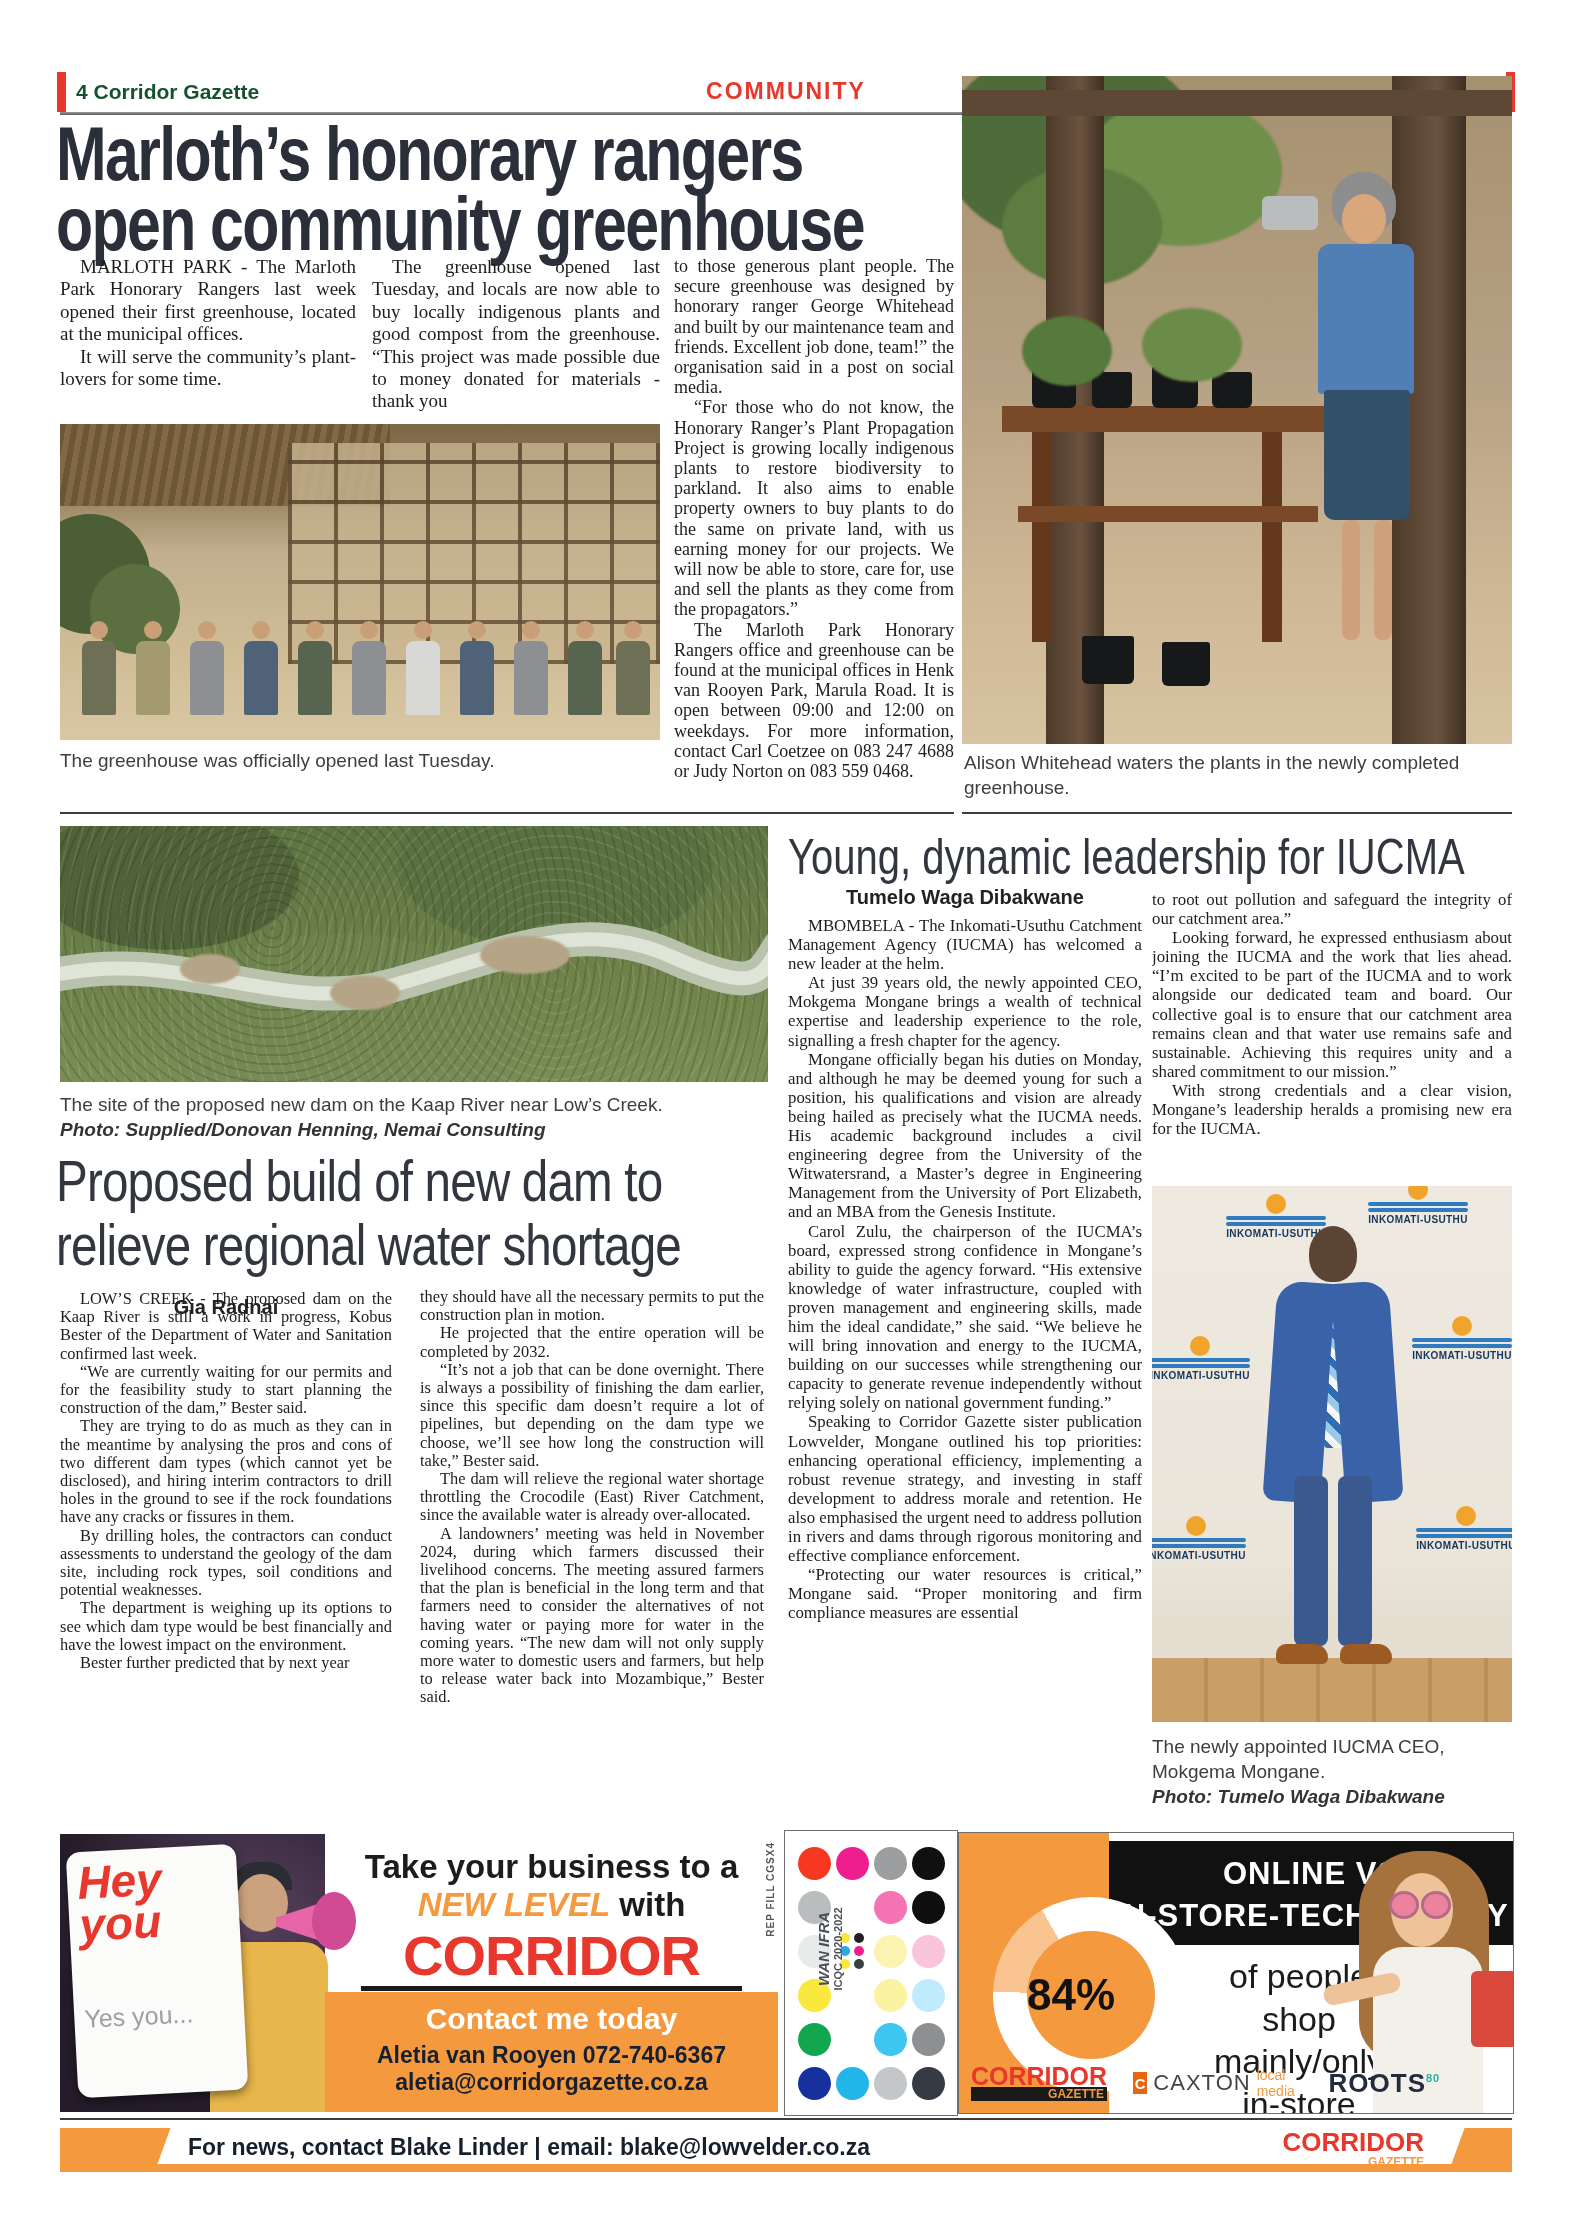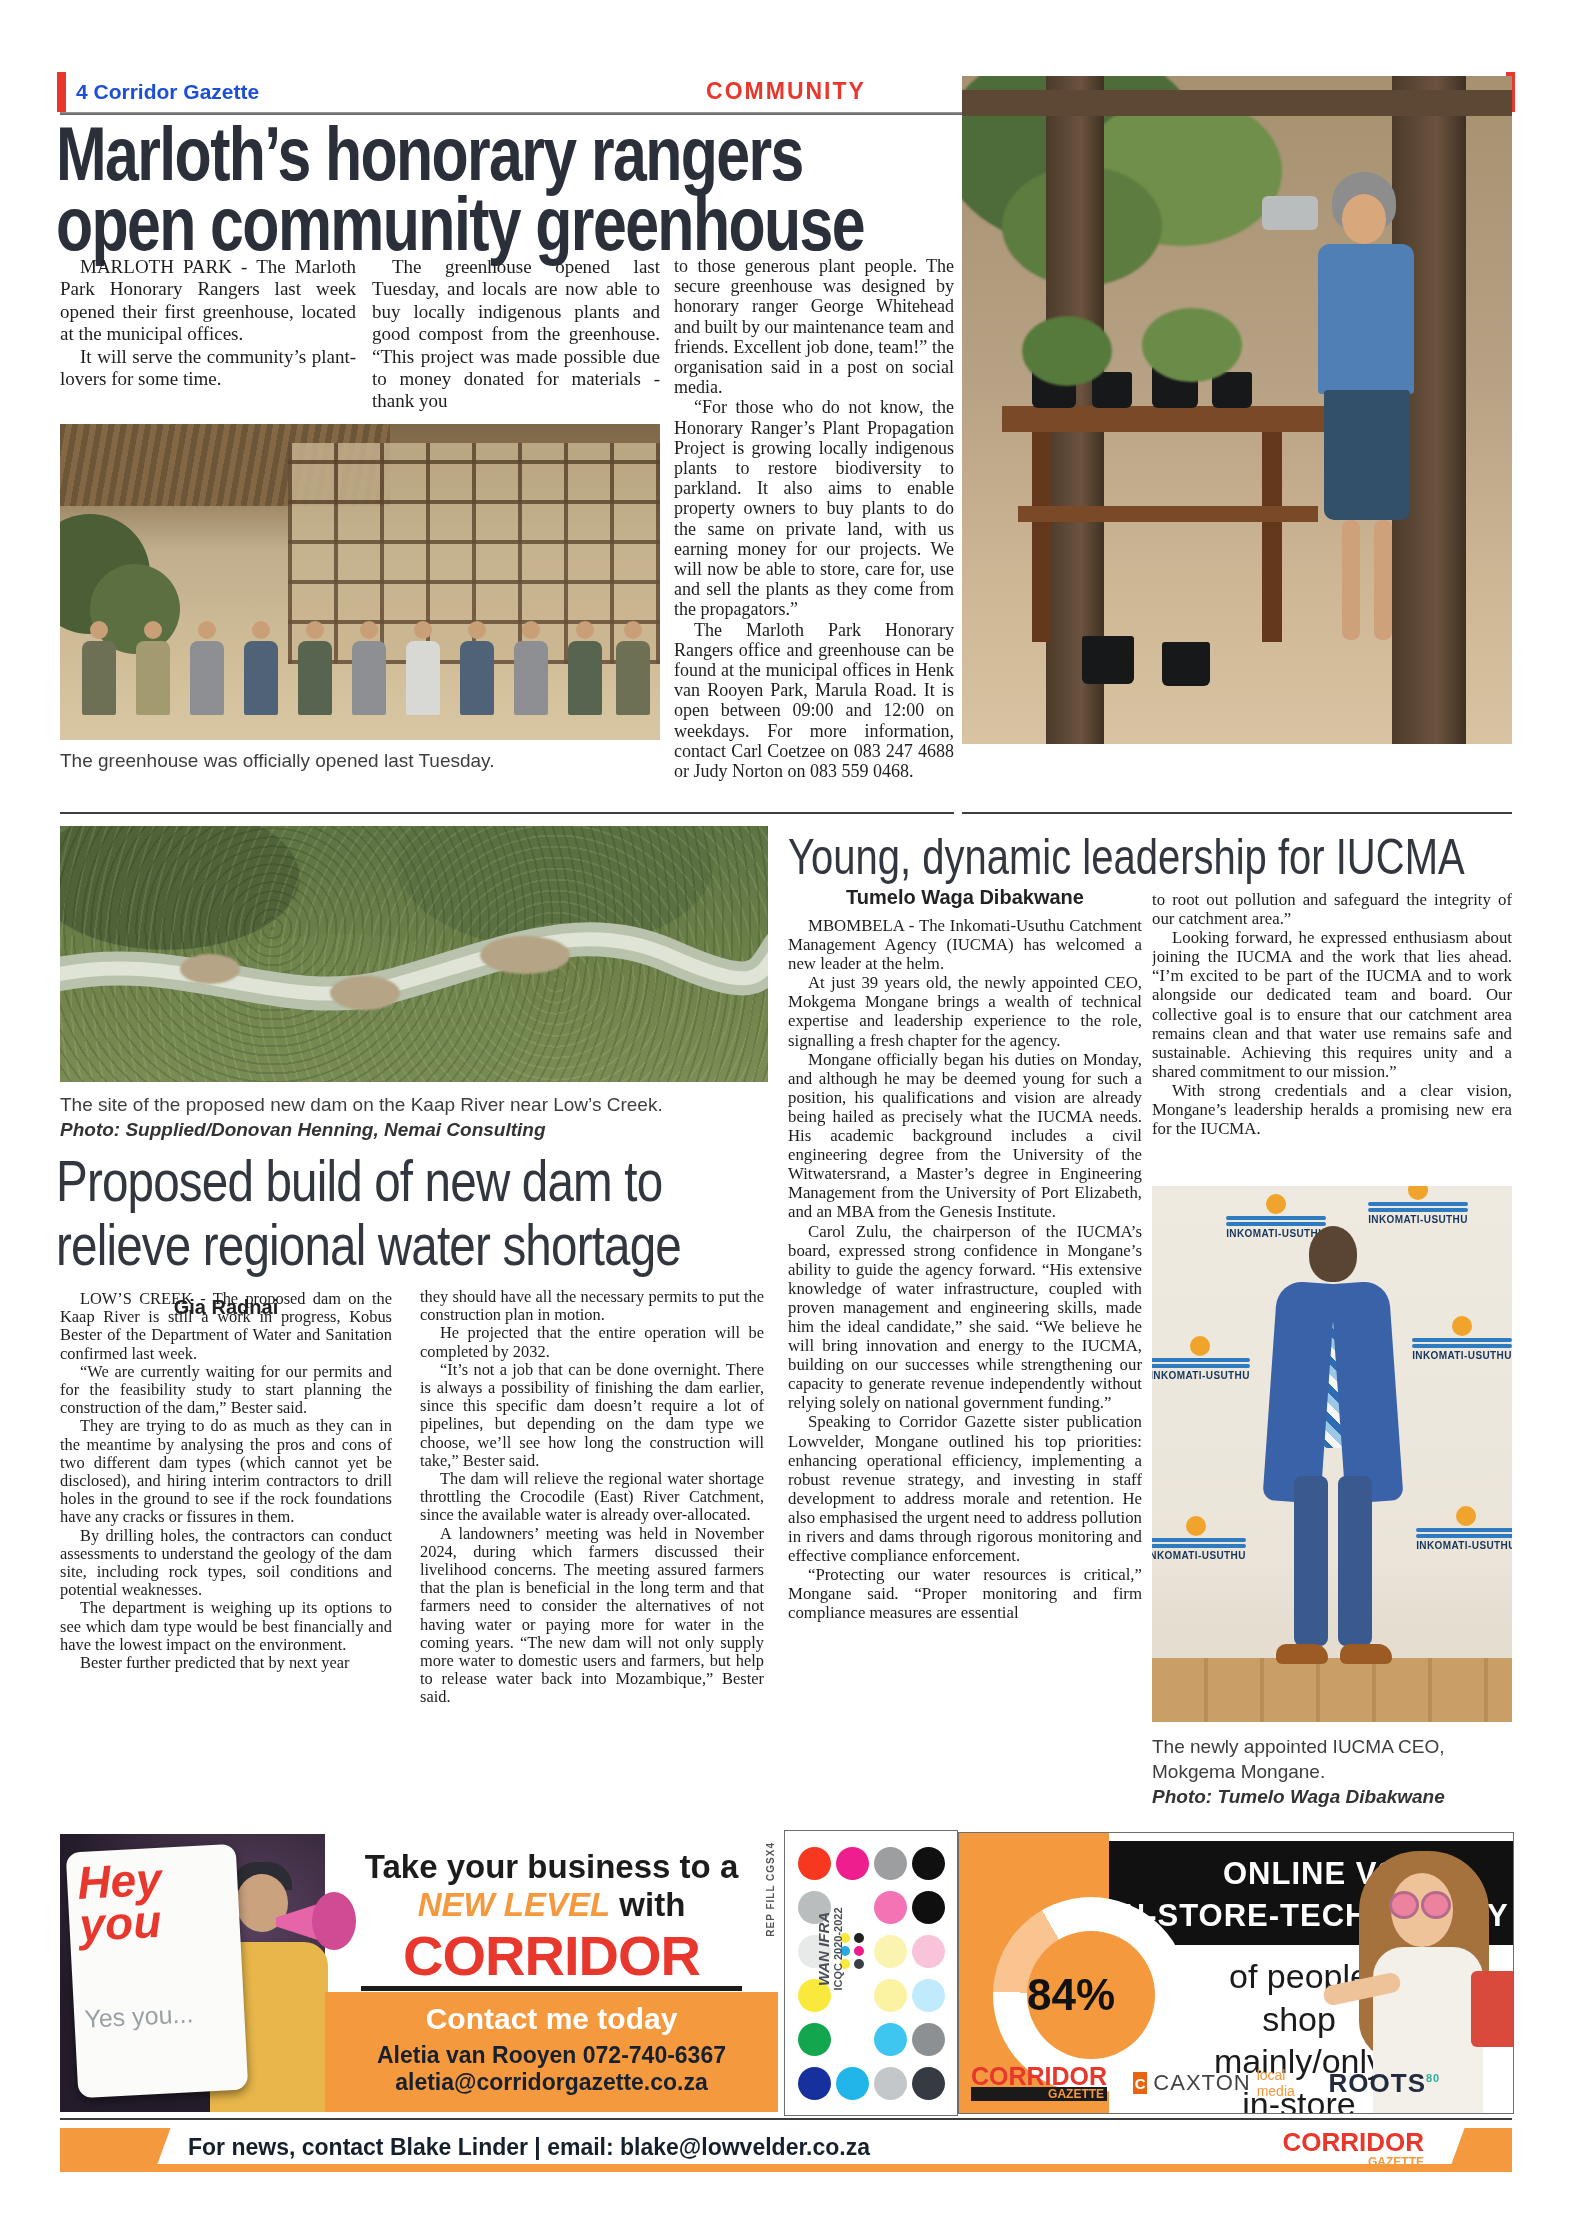--- a/index.html
+++ b/index.html
@@ -2,21 +2,21 @@
 <html><head>
 <meta charset="utf-8">
 <style>
   html,body{margin:0;padding:0;background:#e9e9e9;}
   .page{position:relative;width:1572px;height:2224px;background:#fff;margin:0 auto;
         font-family:"Liberation Sans",sans-serif;color:#1e1e20;overflow:hidden;}
   .abs{position:absolute;}
 
   
   .redbar{width:9px;height:40px;background:#e8372c;top:72px;}
-  .mast-left{left:76px;top:80px;font-size:21px;font-weight:bold;color:#1d4ed8;}
+  .mast-left{left:76px;top:80px;font-size:21px;font-weight:bold;color:#14532d;}
   .mast-sec{left:0;right:0;top:78px;text-align:center;font-size:23px;font-weight:bold;
             color:#e8372c;letter-spacing:2px;}
   .mast-date{right:76px;top:80px;font-size:21px;font-weight:bold;color:#111;}
   .head-rule{left:60px;right:60px;top:112px;height:3px;
              background:linear-gradient(#9a9a9a,#5c5c5c);}
 
   
   .cond{display:inline-block;transform-origin:0 0;white-space:nowrap;}
   .h1line{left:56px;font-size:76px;font-weight:bold;color:#2b2f3a;letter-spacing:-2px;line-height:1;}
   .h1line .cond{transform:scaleX(0.80);}
@@ -303,20 +303,23 @@
     <div class="gh-leaf" style="left:60px;top:240px;width:90px;height:70px;background:#567a3b;"></div>
     <div class="gh-leaf" style="left:180px;top:232px;width:100px;height:74px;background:#6b8c48;"></div>
     <div class="gh-can" style="left:300px;top:120px;width:56px;height:34px;"></div>
     <div class="gh-woman-hair" style="left:370px;top:96px;width:64px;height:60px;"></div>
     <div class="person-head" style="left:380px;top:118px;width:44px;height:50px;background:#d8a77c;"></div>
     <div class="gh-woman-top" style="left:356px;top:168px;width:96px;height:150px;"></div>
     <div class="gh-woman-skirt" style="left:362px;top:314px;width:86px;height:130px;"></div>
     <div class="person-head" style="left:380px;top:444px;width:18px;height:120px;border-radius:8px;background:#cfa17a;"></div>
     <div class="person-head" style="left:412px;top:444px;width:18px;height:120px;border-radius:8px;background:#cfa17a;"></div>
   </div>
+  <div class="abs caption" style="left:964px;top:750px;width:548px;">
+    <div>Alison Whitehead waters the plants in the newly completed greenhouse.</div>
+  </div>
 
   <div class="abs divider" style="left:60px;top:812px;width:894px;"></div>
   <div class="abs divider" style="left:962px;top:812px;width:550px;"></div>
 
   <div class="abs photo" style="left:60px;top:826px;width:708px;height:256px;">
     <div class="dam-bg"></div>
     <div class="dam-speck"></div>
     <svg width="708" height="256" style="position:absolute;left:0;top:0;">
       <path d="M -10 150 C 120 120, 220 190, 330 160 S 520 90, 610 130 S 700 150, 720 120" fill="none" stroke="#b9c2ad" stroke-width="34" stroke-linecap="round"></path>
       <path d="M -10 150 C 120 120, 220 190, 330 160 S 520 90, 610 130 S 700 150, 720 120" fill="none" stroke="#dfe4d6" stroke-width="14" stroke-linecap="round"></path>

